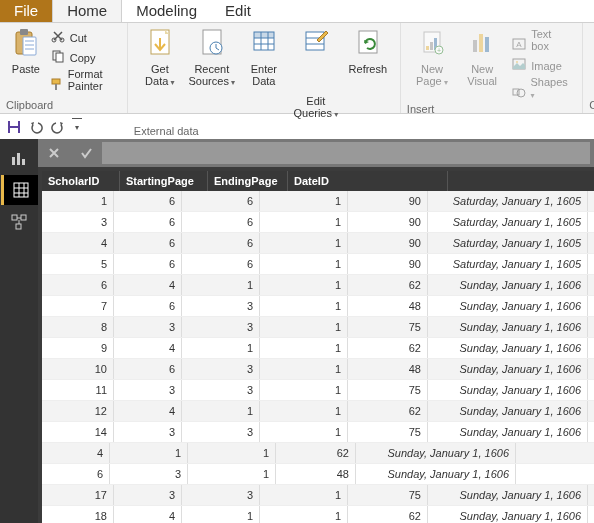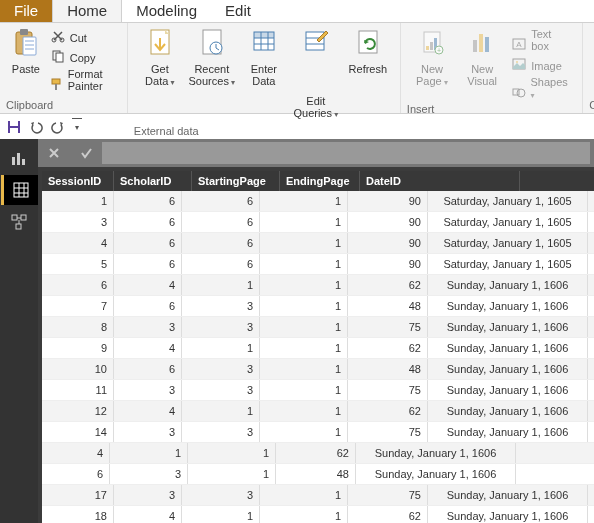--- a/index.html
+++ b/index.html
@@ -47,21 +47,21 @@
   .gh, .gc { padding:4px 6px; border-right:1px solid #ddd; box-sizing:border-box; overflow:hidden; white-space:nowrap; }
   .gh { border-right:1px solid #555; }
   .grow { display:flex; border-bottom:1px solid #eee; }
   .grow:nth-child(odd) { background:#f3f3f3; }
   .grow:nth-child(even) { background:#fff; }
   .c0{width:72px;text-align:right;}
   .c1{width:68px;text-align:right;}
   .c2{width:78px;text-align:right;}
   .c3{width:88px;text-align:right;}
   .c4{width:80px;text-align:right;}
-  .c5{width:160px;text-align:center; }
+  .c5{width:160px;text-align:right; font-style:italic;}
   .c5.gh{font-style:normal;}
   .gh.c0,.gh.c1,.gh.c2,.gh.c3,.gh.c4,.gh.c5{text-align:left;}
 
   svg { display:block; }
 </style>
 </head>
 <body>
 
 <div class="app">
 
@@ -317,21 +317,20 @@
             <svg width="14" height="14" viewBox="0 0 14 14">
               <path d="M3 7 L6 11 L12 3" stroke="#ccc" stroke-width="2" fill="none"></path>
             </svg>
           </div>
         <div class="fb-input"></div>
       </div>
 
       <div class="grid-wrap">
         <div class="grid">
           <div class="ghead" id="ghead">
-              <div class="gh c0">SessionID</div>
               <div class="gh c2">ScholarID</div>
               <div class="gh c3">StartingPage</div>
               <div class="gh c4">EndingPage</div>
               <div class="gh c5">DateID</div>
             </div>
           <div id="gbody">
               <div class="grow">
                 <div class="gc c0">1</div>
                 <div class="gc c1">6</div>
                 <div class="gc c2">6</div>

